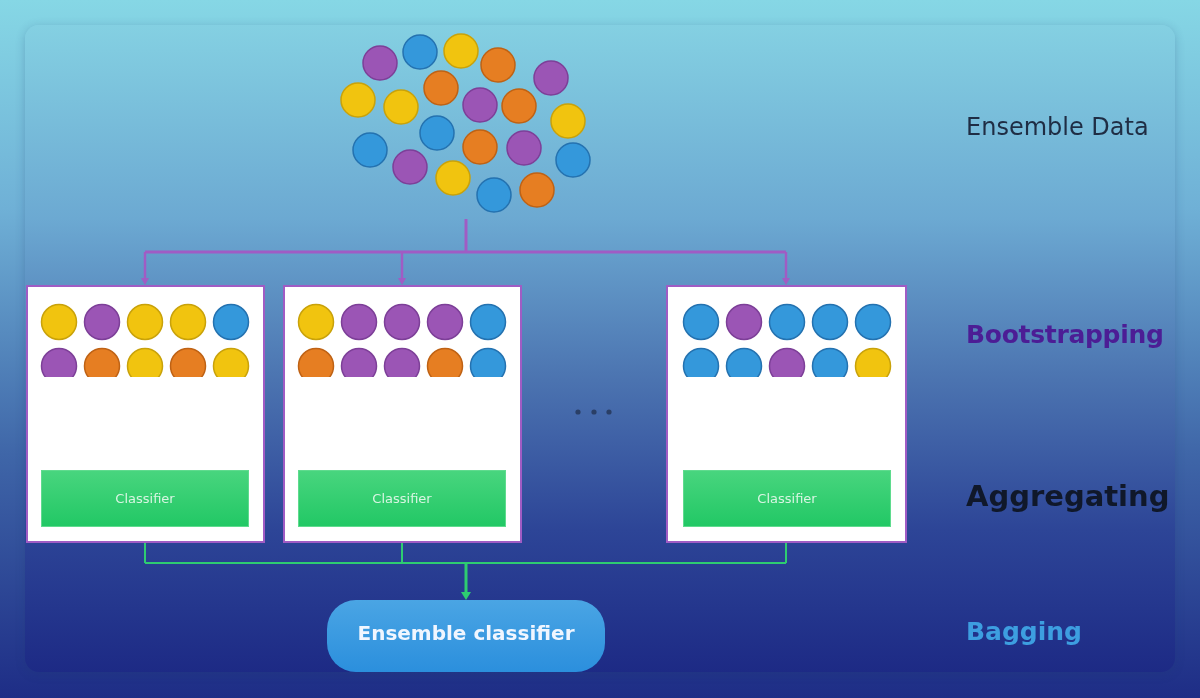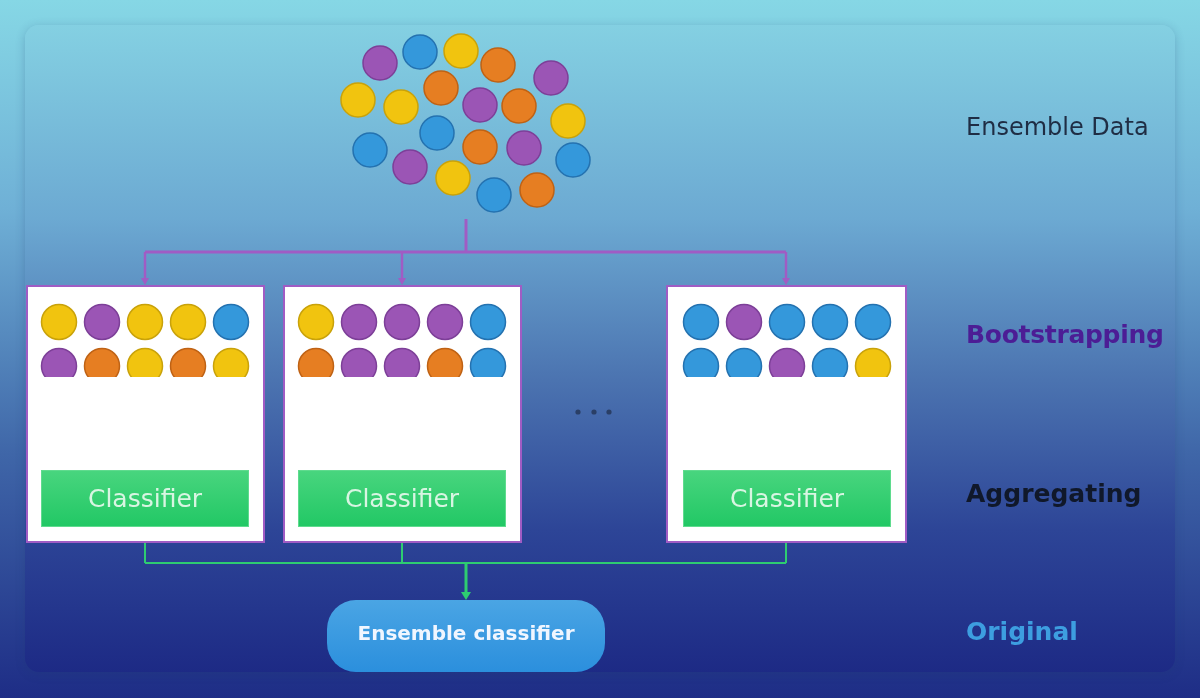--- a/index.html
+++ b/index.html
@@ -11,30 +11,30 @@
   #card {
     position:absolute; left:25px; top:25px; width:1150px; height:647px;
     border-radius:14px;
     background: linear-gradient(180deg, #84d0e2 0%, #6ca9d2 30%, #4b73b0 55%, #2d4597 78%, #1d2a85 100%);
     box-shadow: 0 2px 10px rgba(30,60,110,0.25);
   }
   svg#diagram { position:absolute; left:0; top:0; }
   .label { position:absolute; font-family:"DejaVu Sans", sans-serif; white-space:nowrap; }
   #lbl-original { left:966px; top:113px; font-size:24px; color:#1f2d44; }
   #lbl-boot { left:966px; top:320px; font-size:25px; font-weight:bold; color:#4c1d95; letter-spacing:-0.3px; }
-  #lbl-agg { left:966px; top:479px; font-size:25px; font-weight:bold; color:#10182a; }
+  #lbl-agg { left:966px; top:479px; font-size:29px; font-weight:bold; color:#10182a; }
   #lbl-bag { left:966px; top:617px; font-size:25px; font-weight:bold; color:#3d9ee0; }
   .box {
     position:absolute; background:#ffffff; border:2px solid #a05cc4; box-sizing:border-box;
   }
   .classifier {
     position:absolute; box-sizing:border-box;
     background: linear-gradient(180deg, #48d57e 0%, #22c865 100%);
     border:1px solid #5fdb8e;
-    color:#d8f5e2; font-size:25px; text-align:center; line-height:55px;
+    color:#d8f5e2; font-size:13px; text-align:center; line-height:55px;
     font-family:"DejaVu Sans", sans-serif;
   }
   #ensemble {
     position:absolute; left:327px; top:600px; width:278px; height:72px; box-sizing:border-box;
     background: linear-gradient(180deg, #4aa5e4 0%, #2b8fdd 100%);
     color:#f0f6ff; font-weight:bold; font-size:20px; text-align:center; line-height:66px;border-radius:29px;
   }
   .dots { position:absolute; left:572px; top:405px; }
 </style>
 </head>
@@ -135,13 +135,13 @@
   <circle cx="6" cy="7" r="2.6" fill="#2a3f66"></circle>
   <circle cx="22" cy="7" r="2.6" fill="#2a3f66"></circle>
   <circle cx="37" cy="7" r="2.6" fill="#2a3f66"></circle>
 </svg>
 
 <div id="ensemble">Ensemble classifier</div>
 
 <div class="label" id="lbl-original">Ensemble Data</div>
 <div class="label" id="lbl-boot">Bootstrapping</div>
 <div class="label" id="lbl-agg">Aggregating</div>
-<div class="label" id="lbl-bag">Original</div>
+<div class="label" id="lbl-bag">Bagging</div>
 
 </body></html>

